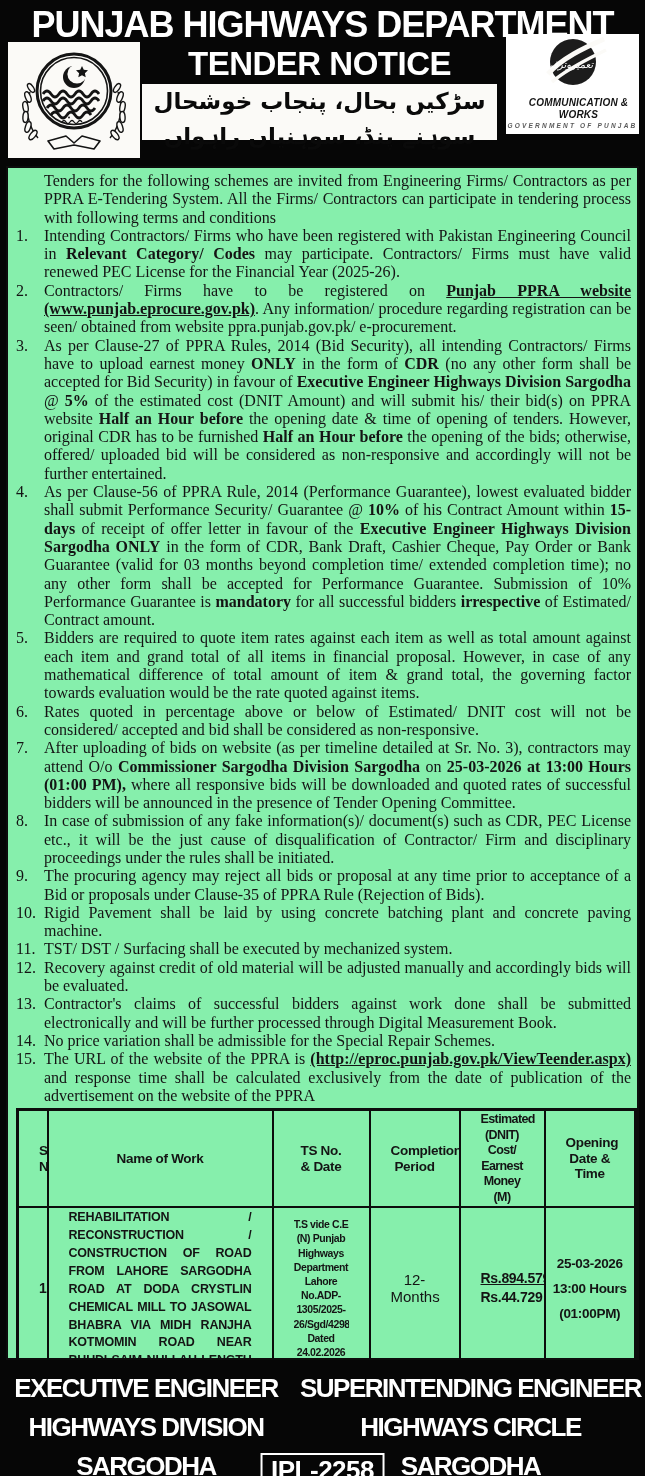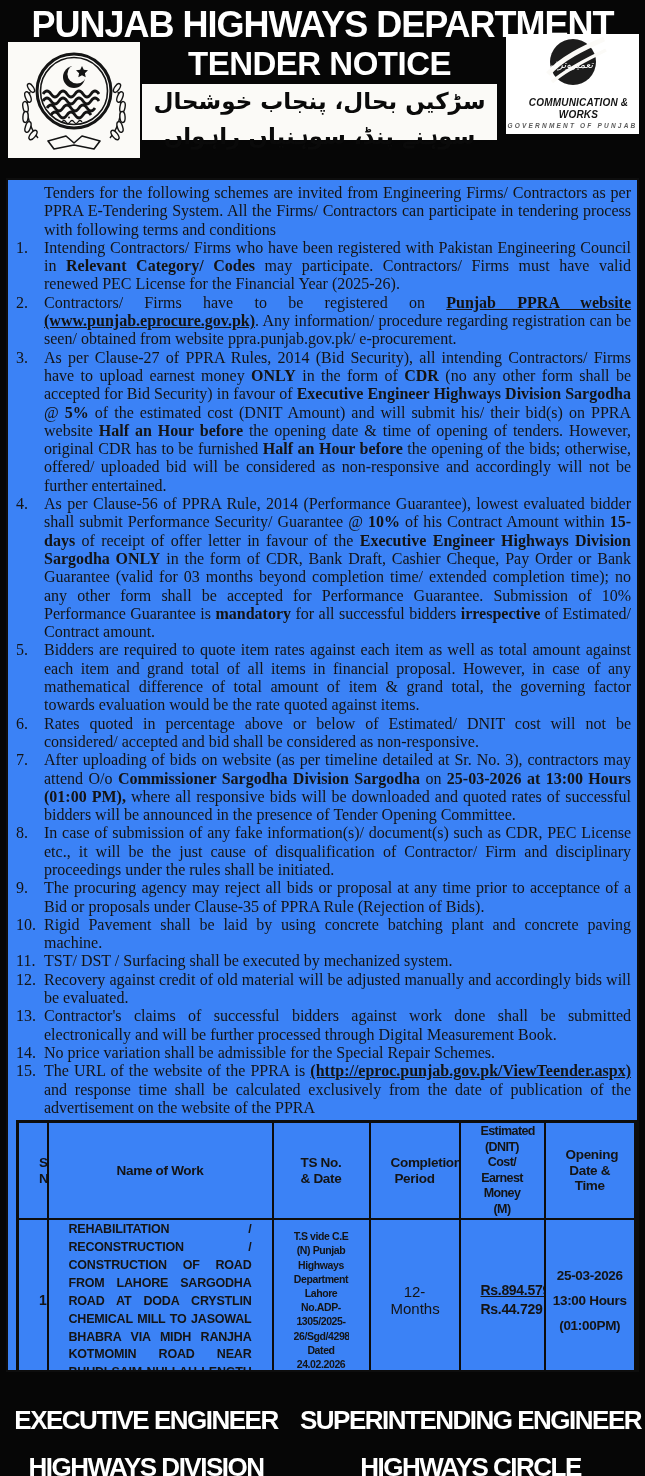--- a/index.html
+++ b/index.html
@@ -16,21 +16,21 @@
     display:flex;align-items:center;justify-content:center;}
   .urdu-box{position:absolute;left:142px;top:84px;width:355px;height:56px;background:#fbfaf7;
     direction:rtl;text-align:center;font-family:"DejaVu Sans",sans-serif;font-weight:bold;
     font-size:23px;line-height:35px;color:#0a0a0a;}
   .cw-box{position:absolute;left:506px;top:34px;width:133px;height:100px;background:#ffffff;
     text-align:center;box-sizing:border-box;padding-top:1px;font-style:italic;}
   .cw-name{font-family:"Liberation Sans",sans-serif;font-weight:bold;font-size:10px;line-height:12px;color:#141414;letter-spacing:0.2px;margin-left:12px;}
   .cw-sub{font-family:"Liberation Sans",sans-serif;font-weight:bold;font-size:6.5px;line-height:9px;color:#5a5a5a;letter-spacing:2.2px;}
 
   
-  .panel{position:relative;margin:16px 6px;height:1194px;background:#3b82f6;border:2px solid #0d0d0d;
+  .panel{position:relative;margin:4px 6px;height:1194px;background:#86efac;border:2px solid #0d0d0d;
     box-sizing:border-box;padding:4px 6px 0 8px;overflow:hidden;}
   .intro{margin:0 0 0 28px;font-size:16px;line-height:18.3px;text-align:justify;}
   .terms{margin:0;}
   .term-row{position:relative;padding-left:28px;font-size:16px;line-height:18.3px;text-align:justify;}
   .term-num{position:absolute;left:0;top:0;width:26px;}
   .b{font-weight:bold;}
   .u{text-decoration:underline;}
 
   
   table{border-collapse:collapse;table-layout:fixed;width:618px;margin-top:3px;
@@ -45,21 +45,21 @@
     text-align:justify;letter-spacing:-0.2px;}
   .cell-ts div{max-height:150px;overflow:hidden;font-weight:bold;font-size:10.5px;line-height:14.2px;
     text-align:center;letter-spacing:-0.4px;}
   .cell-completion{text-align:center;font-size:15px;}
   .cell-cost{text-align:center;font-weight:bold;font-size:14px;line-height:19px;letter-spacing:-0.3px;}
   .cell-opening{text-align:center;font-weight:bold;font-size:13.5px;line-height:25px;white-space:pre-line;letter-spacing:-0.3px;padding:1px 2px;}
 
   
   .ftr{position:relative;height:120px;color:#fff;font-family:"Liberation Sans",sans-serif;font-weight:bold;}
   .ftr-col{position:absolute;top:5px;}
-  .ftr-col div{height:39px;line-height:39px;font-size:26px;letter-spacing:-1.5px;text-align:center;white-space:nowrap;margin-top:8px;}
+  .ftr-col div{height:39px;line-height:39px;font-size:26px;letter-spacing:-1.5px;text-align:center;white-space:nowrap;}
   .ftr-left{left:6px;width:280px;}
   .ftr-right{left:296px;width:349px;}
   .ipl{position:absolute;left:50%;transform:translateX(-50%);top:89px;border:2px solid #fff;
     padding:0 9px;font-size:26px;line-height:30px;letter-spacing:-0.5px;background:#060606;}
 </style>
 </head>
 <body>
 
 <div id="page">
 

